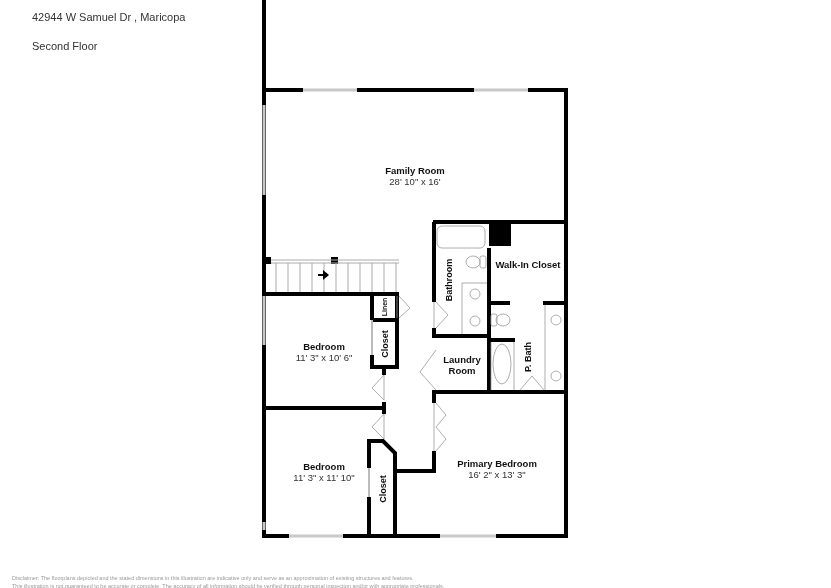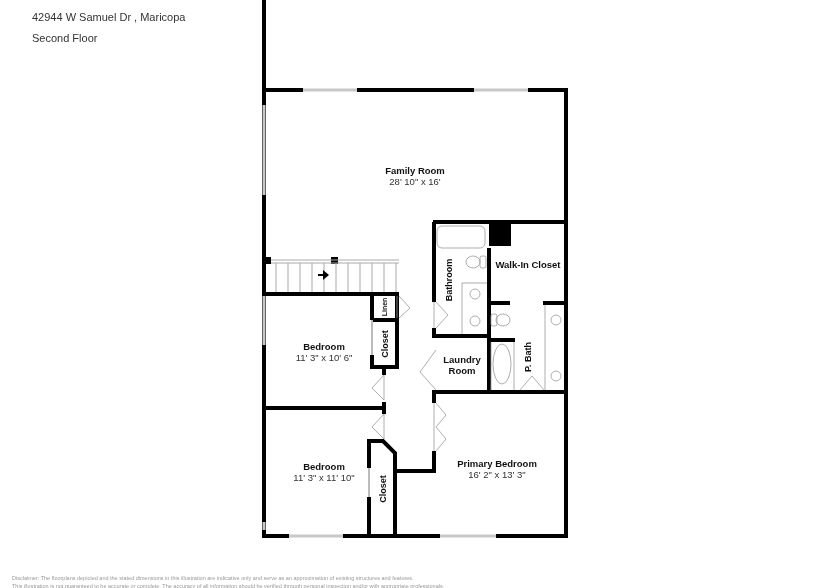--- a/index.html
+++ b/index.html
@@ -1,19 +1,19 @@
 <!DOCTYPE html>
 <html><head>
 <meta charset="utf-8">
 <style>
   html, body { margin: 0; padding: 0; background: #ffffff; }
   body { width: 831px; height: 588px; position: relative; overflow: hidden; font-family: "Liberation Sans", sans-serif; color: #222; }
   .hdr { position: absolute; left: 12px; font-size: 11px; color: #333; margin-left: 20px; }
   #addr { top: 11px; }
-  #floor { top: 32px; }
+  #floor { top: 40px; }
   .disc { position: absolute; left: 12px; font-size: 5.5px; color: #999; white-space: nowrap; }
   #disc1 { top: 575px; }
   #disc2 { top: 583px; }
   svg#plan { position: absolute; left: 0; top: 0; }
   .lbl { font-family: "Liberation Sans", sans-serif; fill: #111; text-anchor: middle; }
   .lbl-name { font-size: 9.5px; font-weight: bold; }
   .lbl-dim { font-size: 9.5px; fill: #333; }
   .lbl-v { font-size: 9px; font-weight: bold; }
 </style>
 </head>

